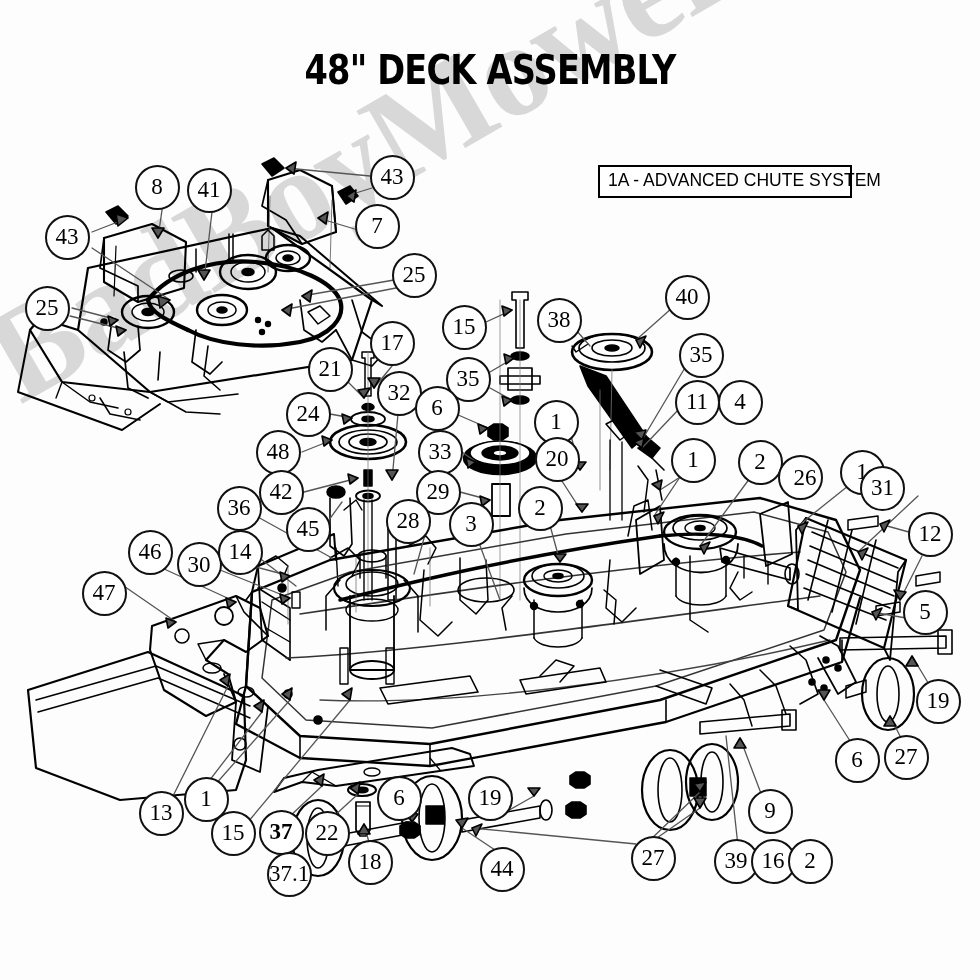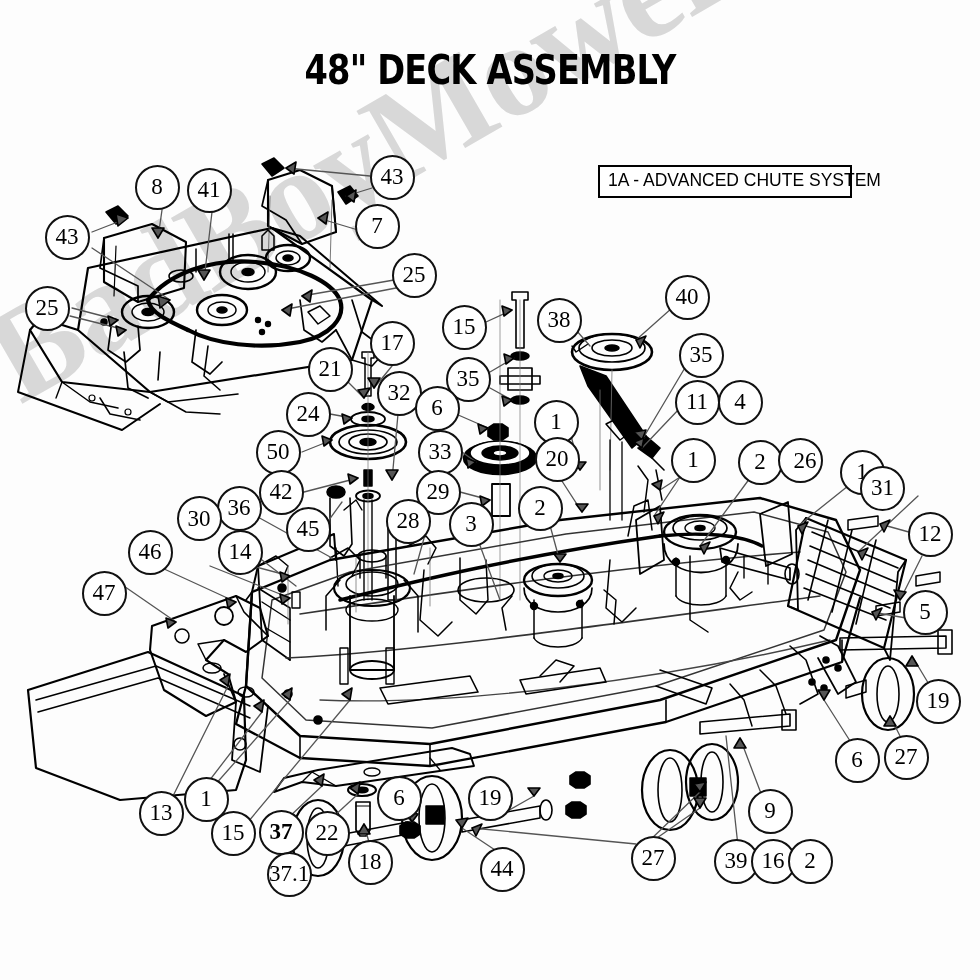--- a/index.html
+++ b/index.html
@@ -544,42 +544,42 @@
       <div class="cal m" style="left: 134.5px; top: 164.5px;">8</div>
       <div class="cal m" style="left: 186.5px; top: 167.5px;">41</div>
       <div class="cal m" style="left: 369.5px; top: 154.5px;">43</div>
       <div class="cal m" style="left: 354.5px; top: 203.5px;">7</div>
       <div class="cal m" style="left: 24.5px; top: 285.5px;">25</div>
       <div class="cal m" style="left: 391.5px; top: 252.5px;">25</div>
       <div class="cal m" style="left: 369.5px; top: 320.5px;">17</div>
       <div class="cal m" style="left: 307.5px; top: 346.5px;">21</div>
       <div class="cal m" style="left: 285.5px; top: 391.5px;">24</div>
       <div class="cal m" style="left: 376.5px; top: 370.5px;">32</div>
-      <div class="cal m" style="left: 255.5px; top: 429.5px;">50</div>
+      <div class="cal m" style="left: 255.5px; top: 429.5px;">48</div>
       <div class="cal m" style="left: 258.5px; top: 469.5px;">42</div>
       <div class="cal m" style="left: 216.5px; top: 485.5px;">36</div>
       <div class="cal m" style="left: 285.5px; top: 506.5px;">45</div>
       <div class="cal m" style="left: 441.5px; top: 304.5px;">15</div>
       <div class="cal m" style="left: 445.5px; top: 356.5px;">35</div>
       <div class="cal m" style="left: 414.5px; top: 385.5px;">6</div>
       <div class="cal m" style="left: 417.5px; top: 429.5px;">33</div>
       <div class="cal m" style="left: 415.5px; top: 469.5px;">29</div>
       <div class="cal m" style="left: 385.5px; top: 498.5px;">28</div>
       <div class="cal m" style="left: 448.5px; top: 501.5px;">3</div>
       <div class="cal m" style="left: 536.5px; top: 297.5px;">38</div>
       <div class="cal m" style="left: 533.5px; top: 399.5px;">1</div>
       <div class="cal m" style="left: 534.5px; top: 436.5px;">20</div>
       <div class="cal m" style="left: 517.5px; top: 485.5px;">2</div>
       <div class="cal m" style="left: 664.5px; top: 274.5px;">40</div>
       <div class="cal m" style="left: 678.5px; top: 332.5px;">35</div>
       <div class="cal m" style="left: 674.5px; top: 379.5px;">11</div>
       <div class="cal m" style="left: 717.5px; top: 379.5px;">4</div>
       <div class="cal m" style="left: 670.5px; top: 437.5px;">1</div>
       <div class="cal m" style="left: 737.5px; top: 439.5px;">2</div>
-      <div class="cal m" style="left: 777.5px; top: 438px; padding-left: 10px;">26</div>
+      <div class="cal m" style="left: 777.5px; top: 455px; padding-left: 10px;">26</div>
       <div class="cal m" style="left: 839.5px; top: 449.5px;">1</div>
       <div class="cal m" style="left: 860px; top: 465.5px;">31</div>
       <div class="cal m" style="left: 907.5px; top: 511.5px;">12</div>
       <div class="cal m" style="left: 902.5px; top: 589.5px;">5</div>
       <div class="cal m" style="left: 915.5px; top: 678.5px;">19</div>
       <div class="cal m" style="left: 834.5px; top: 737.5px;">6</div>
       <div class="cal m" style="left: 883.5px; top: 734.5px;">27</div>
       <div class="cal m" style="left: 747.5px; top: 788.5px;">9</div>
       <div class="cal m" style="left: 713.5px; top: 838.5px;">39</div>
       <div class="cal m" style="left: 750.5px; top: 838.5px;">16</div>
@@ -590,17 +590,17 @@
       <div class="cal m" style="left: 376.5px; top: 775.5px;">6</div>
       <div class="cal m" style="left: 347.5px; top: 839.5px;">18</div>
       <div class="cal m" style="left: 304.5px; top: 810.5px;">22</div>
       <div class="cal m" style="left: 258.5px; top: 809.5px; font-weight: bold;">37</div>
       <div class="cal m" style="left: 242.5px; top: 851.5px; margin-left: 24px;">37.1</div>
       <div class="cal m" style="left: 210.5px; top: 810.5px;">15</div>
       <div class="cal m" style="left: 183.5px; top: 776.5px;">1</div>
       <div class="cal m" style="left: 138.5px; top: 790.5px;">13</div>
       <div class="cal m" style="left: 81.5px; top: 570.5px;">47</div>
       <div class="cal m" style="left: 127.5px; top: 529.5px;">46</div>
-      <div class="cal m" style="left: 176.5px; top: 496px; font-family: Liberation Serif, serif;">30</div>
+      <div class="cal m" style="left: 176.5px; top: 542px; font-family: Liberation Serif, serif;">30</div>
       <div class="cal m" style="left: 217.5px; top: 529.5px;">14</div>
     </div>
 
 </div>
 
 </body></html>

